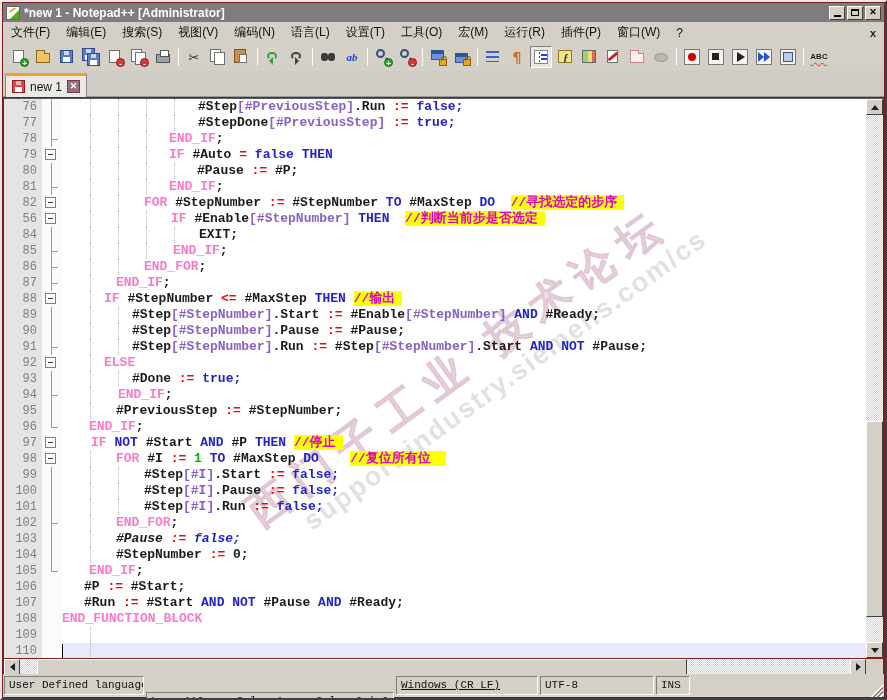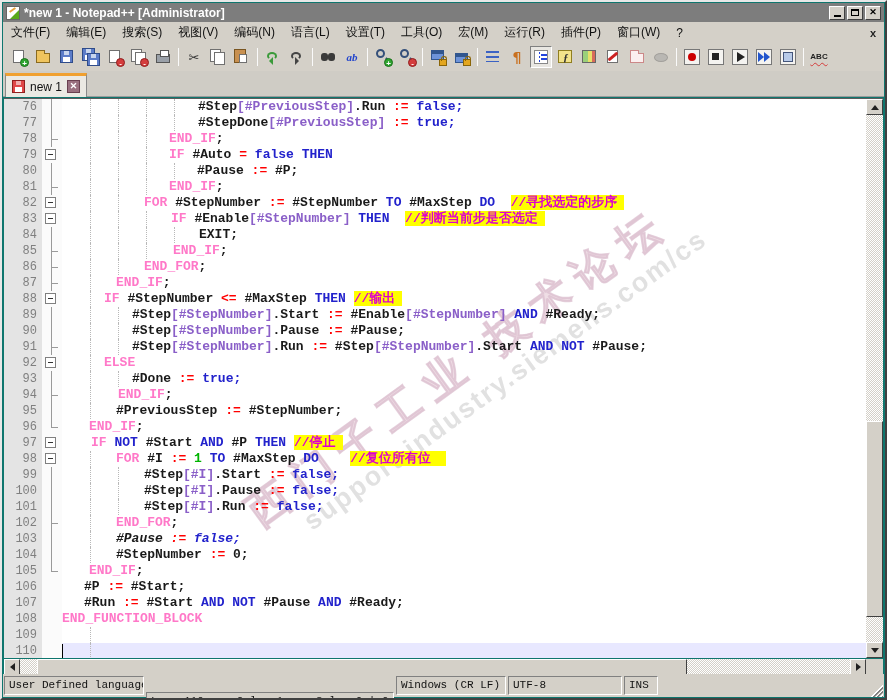--- a/index.html
+++ b/index.html
@@ -1,17 +1,17 @@
 <!DOCTYPE html>
 <html style="--c-k: #FF78C8; --c-b: #2222CC; --c-o: #FF0000; --c-n: #00B400; --c-v: #8A5FC8; --c-t: #1A1A1A; --c-c: #DD00CC; --c-cbg: #FFFF00; --c-cur: #E8E8FF;"><head>
 <meta charset="utf-8">
 <style>
   html,body{margin:0;padding:0;background:#808080;}
   *{box-sizing:border-box;}
-  .window{position:relative;width:887px;height:700px;background:#0f766e;
+  .window{position:relative;width:887px;height:700px;background:#7f1d1d;
     border:2px solid;border-color:#E8E8E8 #404040 #404040 #E8E8E8;
     font-family:"Liberation Sans",sans-serif;overflow:hidden;}
   
   .titlebar{position:absolute;top:1px;left:1px;right:1px;height:19px;background:#7D7D7D;
     display:flex;align-items:center;padding:0 3px;}
   .np-ico{width:14px;height:14px;background:#fff;border:1px solid #666;position:relative;margin-right:4px;flex:0 0 auto;}
   .np-ico:before{content:"";position:absolute;right:0;bottom:0;width:0;height:0;border-style:solid;border-width:0 0 9px 9px;border-color:transparent transparent #58A818 transparent;}
   .np-ico:after{content:"";position:absolute;left:2px;top:2px;width:7px;height:2px;background:#E8A33D;transform:rotate(-35deg);}
   .title-text{color:#fff;font-weight:bold;font-size:12px;white-space:nowrap;flex:1;}
   .winbtn{width:16px;height:14px;background:#D4D0C8;border:1px solid;border-color:#fff #404040 #404040 #fff;
@@ -372,21 +372,21 @@
           <span class="code" style="padding-left: 107px;"><span class="guide" style="left: 28px;"></span><span class="guide" style="left: 56px;"></span><span class="guide" style="left: 84px;"></span><span class="tok-k">END_IF</span><span class="tok-t">;</span></span>
         </div>
         <div class="row">
           <span class="ln">82</span>
           <span class="fm">
             <span class="bx"></span>
           </span>
           <span class="code" style="padding-left: 82px;"><span class="guide" style="left: 28px;"></span><span class="guide" style="left: 56px;"></span><span class="tok-k">FOR</span><span class="tok-t"> #StepNumber </span><span class="tok-o">:=</span><span class="tok-t"> #StepNumber </span><span class="tok-b">TO</span><span class="tok-t"> #MaxStep </span><span class="tok-b">DO</span><span class="tok-t">  </span><span class="tok-c">//寻找选定的步序</span></span>
         </div>
         <div class="row">
-          <span class="ln">83</span>
+          <span class="ln">56</span>
           <span class="fm">
             <span class="bx"></span>
           </span>
           <span class="code" style="padding-left: 109px;"><span class="guide" style="left: 28px;"></span><span class="guide" style="left: 56px;"></span><span class="guide" style="left: 84px;"></span><span class="tok-k">IF</span><span class="tok-t"> #Enable</span><span class="tok-v">[#StepNumber]</span><span class="tok-t"> </span><span class="tok-b">THEN</span><span class="tok-t">  </span><span class="tok-c">//判断当前步是否选定</span></span>
         </div>
         <div class="row">
           <span class="ln">84</span>
           <span class="fm">
             <span class="v"></span>
           </span>
@@ -591,19 +591,19 @@
     <div class="thumb hthumb" id="hthumb" style="left: 32.68px; width: 650.52px;"></div>
     <div class="sb-btn sb-rt">
         <span class="arr rt"></span>
       </div>
   </div>
   <div class="corner"></div>
 
   <div class="statusbar" id="statusbar">
       <span class="panel" style="width: 140px;">User Defined language f</span>
       <span class="panel" style="width: 248px; margin-top: 31px;">Ln : 110     Col : 1     Sel : 0 | 0</span>
-      <span class="panel" style="width: 110px;">Windows (CR LF)</span>
+      <span class="panel" style="width: 142px; text-decoration: underline;">Windows (CR LF)</span>
       <span class="panel" style="width: 114px;">UTF-8</span>
       <span class="panel" style="width: 34px;">INS</span>
       <span class="grip"></span>
     </div>
 
 </div>
 
 </body></html>

